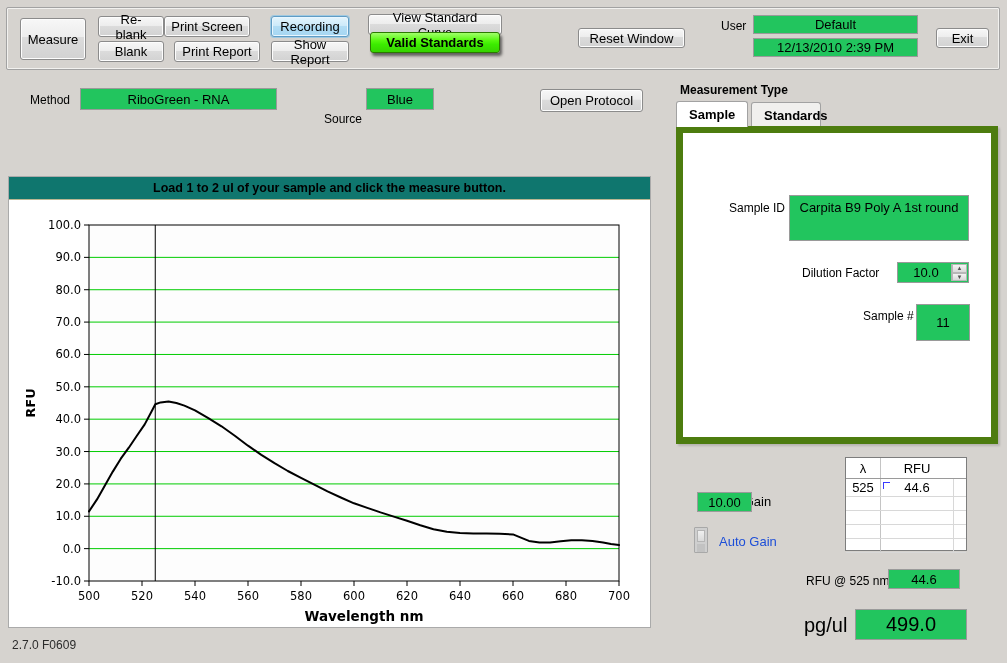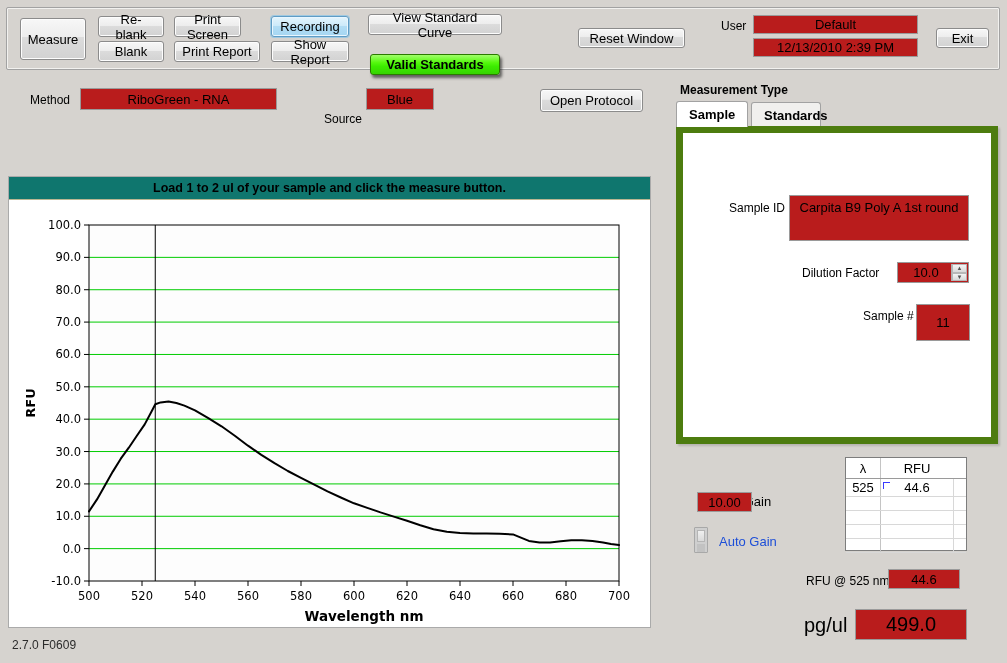--- a/index.html
+++ b/index.html
@@ -24,21 +24,21 @@
     box-shadow:inset 0 0 0 1px #e9f6fe, 0 0 0 1px #9fc8e0;
   }
   .btn-green{
     background:linear-gradient(#a0ff6a,#55f80e 40%,#3cec00 60%,#36d400);
     border:1px solid #2b7a00;
     box-shadow:2px 3px 3px rgba(0,0,0,0.55);
     font-weight:bold;
   }
   
   .field{
-    position:absolute;background:#b91c1c;border:1px solid #9a9a9a;
+    position:absolute;background:#22c55e;border:1px solid #9a9a9a;
     display:flex;align-items:center;justify-content:center;
     font-size:13px;box-sizing:border-box;
   }
   .groupbox{
     position:absolute;border:1px solid #a2a2a2;border-radius:2px;
     box-shadow:inset 0 0 0 1px #f2f1ef;
   }
   .lbl{position:absolute;font-size:12px;white-space:nowrap;}
   
   .tab{
@@ -96,26 +96,26 @@
   .disabled-text{color:#1d4ed8;}
   .bigtxt{font-size:20px;}
 </style>
 </head>
 <body>
 
 <div class="groupbox" style="left:6px;top:7px;width:992px;height:61px;">
   <button class="btn" style="left:13px;top:10px;width:66px;height:42px;">Measure</button>
   <button class="btn" style="left:91px;top:8px;width:66px;height:21px;">Re-blank</button>
   <button class="btn" style="left:91px;top:33px;width:66px;height:21px;">Blank</button>
-  <button class="btn" style="left:167px;top:8px;width:67px;height:21px;">Print Screen</button>
+  <button class="btn" style="left:157px;top:8px;width:86px;height:21px;">Print Screen</button>
   <button class="btn" style="left:167px;top:33px;width:86px;height:21px;">Print Report</button>
   <button class="btn btn-blue" style="left:264px;top:8px;width:78px;height:21px;">Recording</button>
   <button class="btn" style="left:264px;top:33px;width:78px;height:21px;">Show Report</button>
   <button class="btn" style="left:361px;top:6px;width:134px;height:21px;">View Standard Curve</button>
-  <button class="btn btn-green" style="left:363px;top:46px;width:130px;height:21px;">Valid Standards</button>
+  <button class="btn btn-green" style="left:363px;top:24px;width:130px;height:21px;">Valid Standards</button>
   <button class="btn" style="left:571px;top:20px;width:107px;height:20px;">Reset Window</button>
   <span class="lbl" style="left:714px;top:11px;">User</span>
   <div class="field" style="left:746px;top:7px;width:165px;height:19px;">Default</div>
   <div class="field" style="left:746px;top:30px;width:165px;height:19px;">12/13/2010  2:39 PM</div>
   <button class="btn" style="left:929px;top:20px;width:53px;height:20px;">Exit</button>
 </div>
 
 <span class="lbl" style="left:30px;top:93px;">Method</span>
 <div class="field" style="left:80px;top:88px;width:197px;height:22px;">RiboGreen - RNA</div>
 <span class="lbl" style="left:324px;top:112px;">Source</span>

